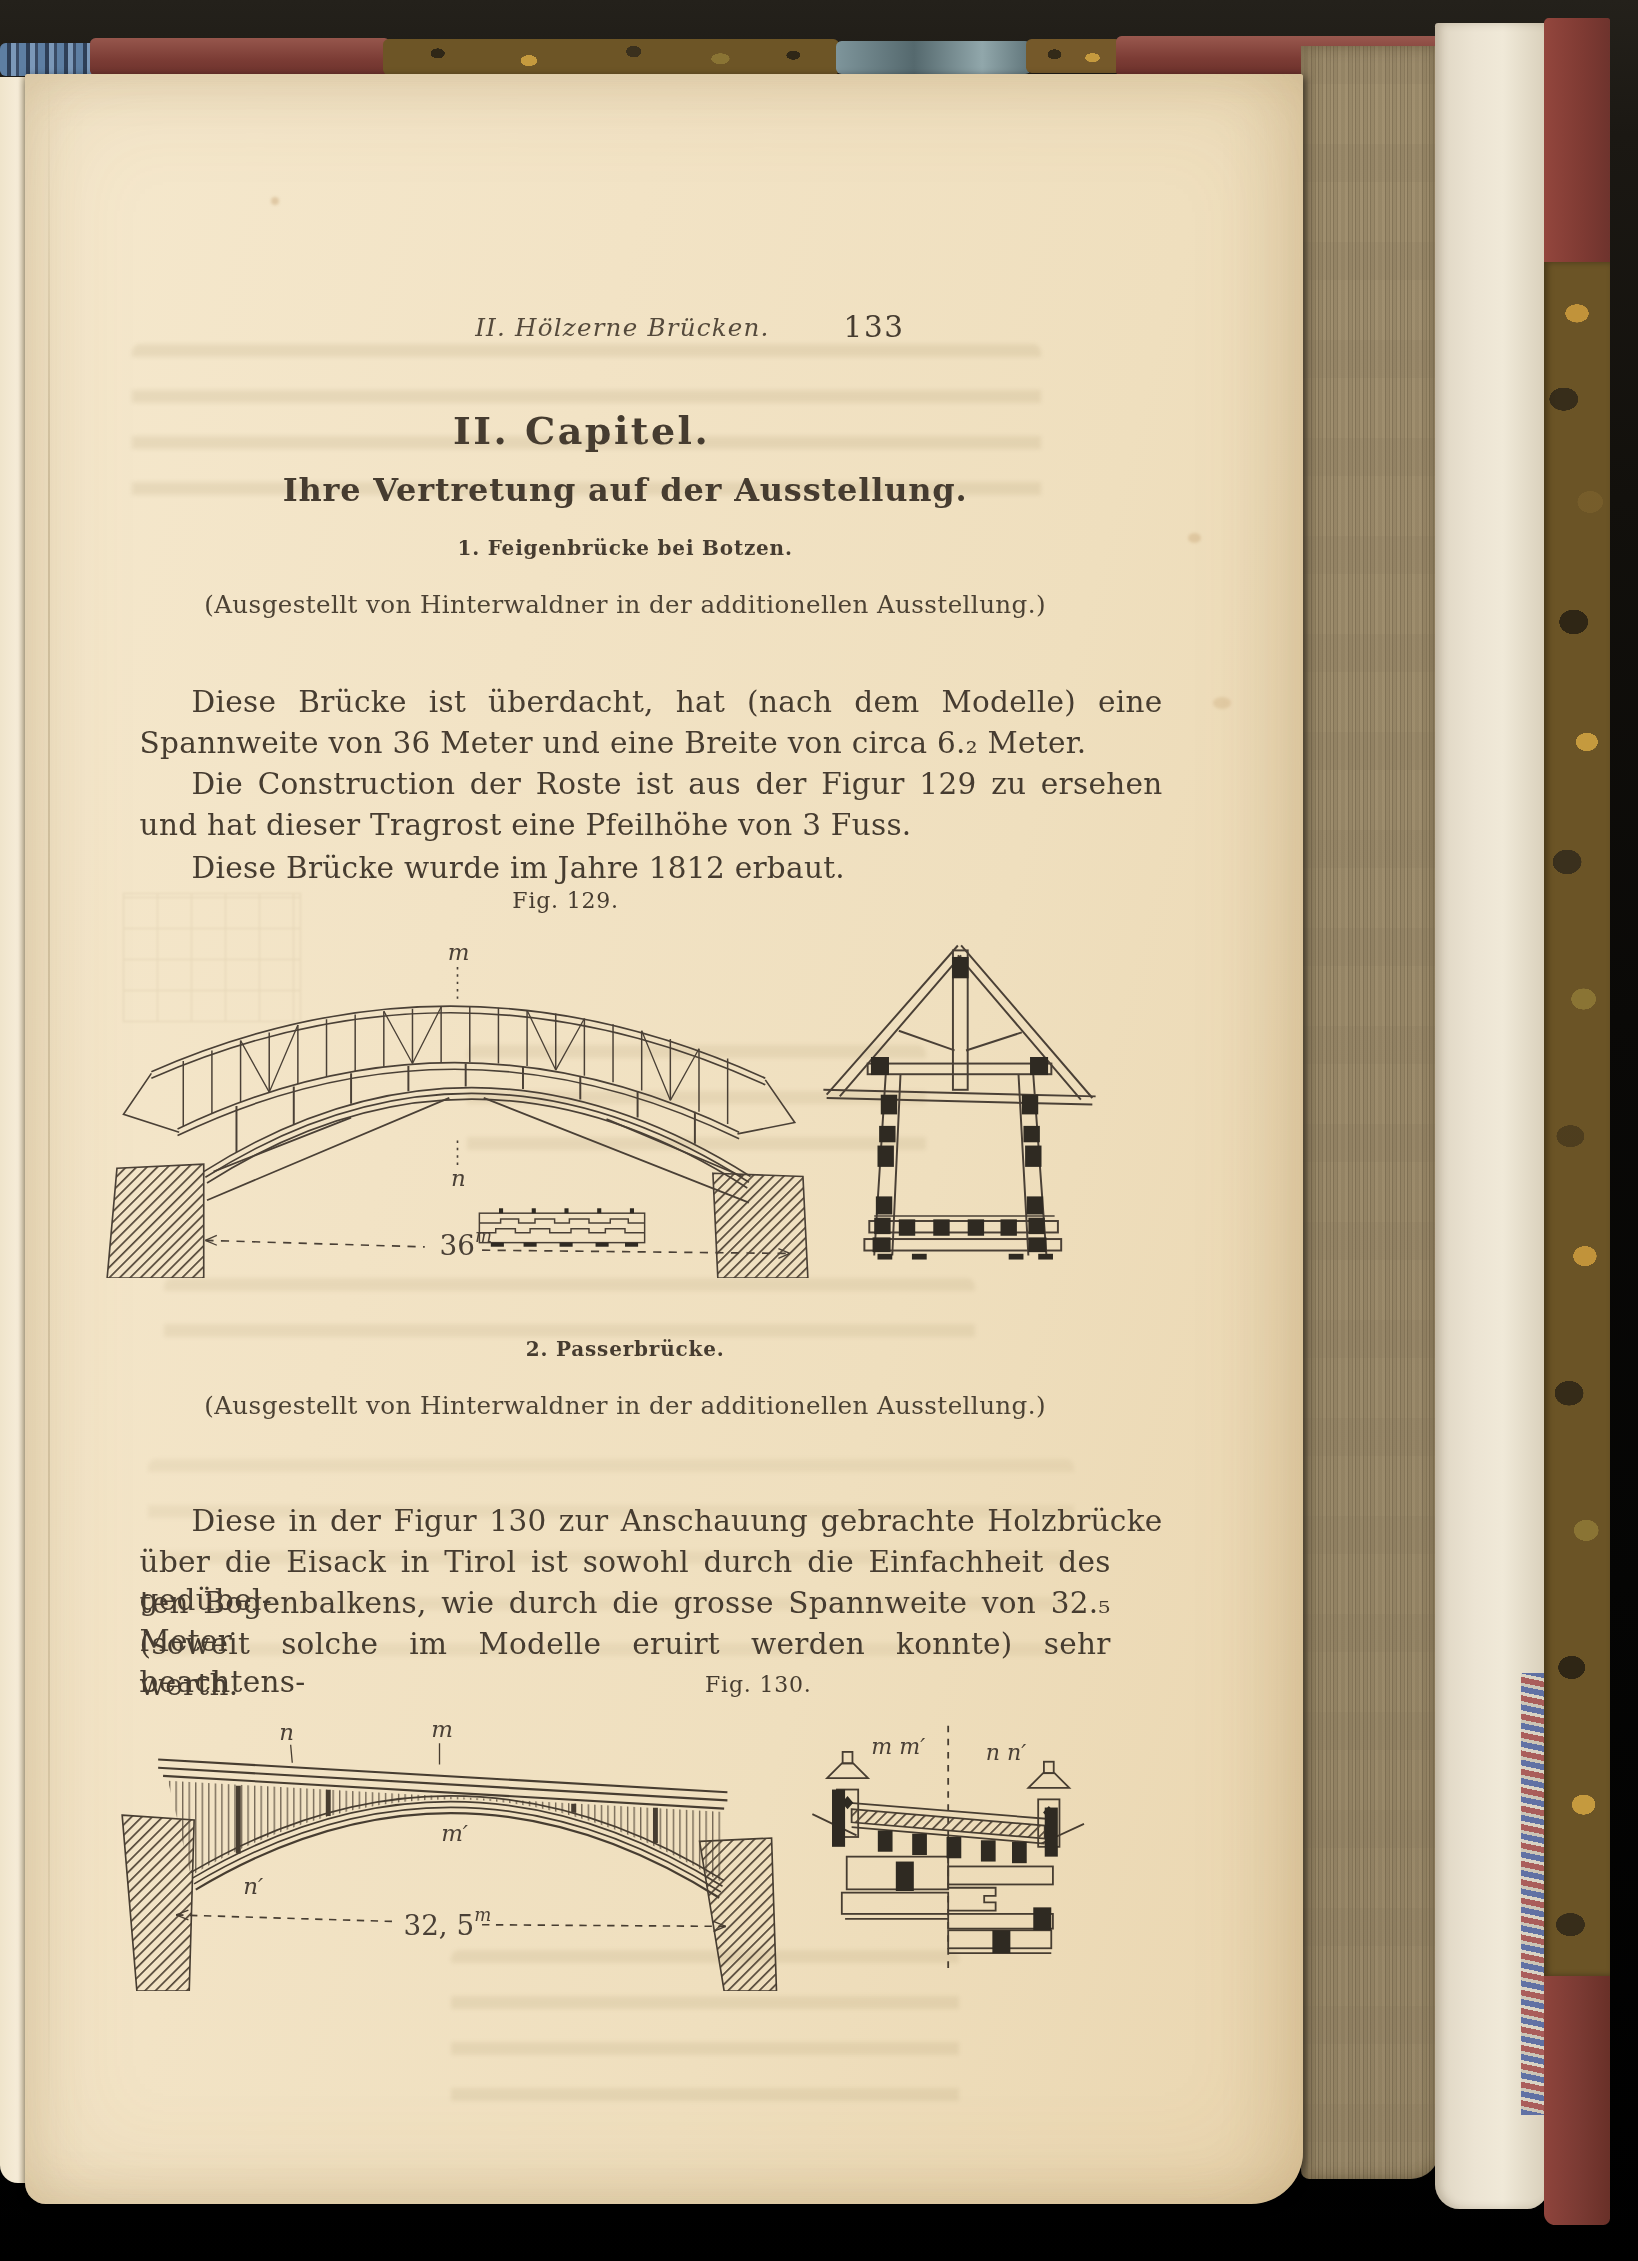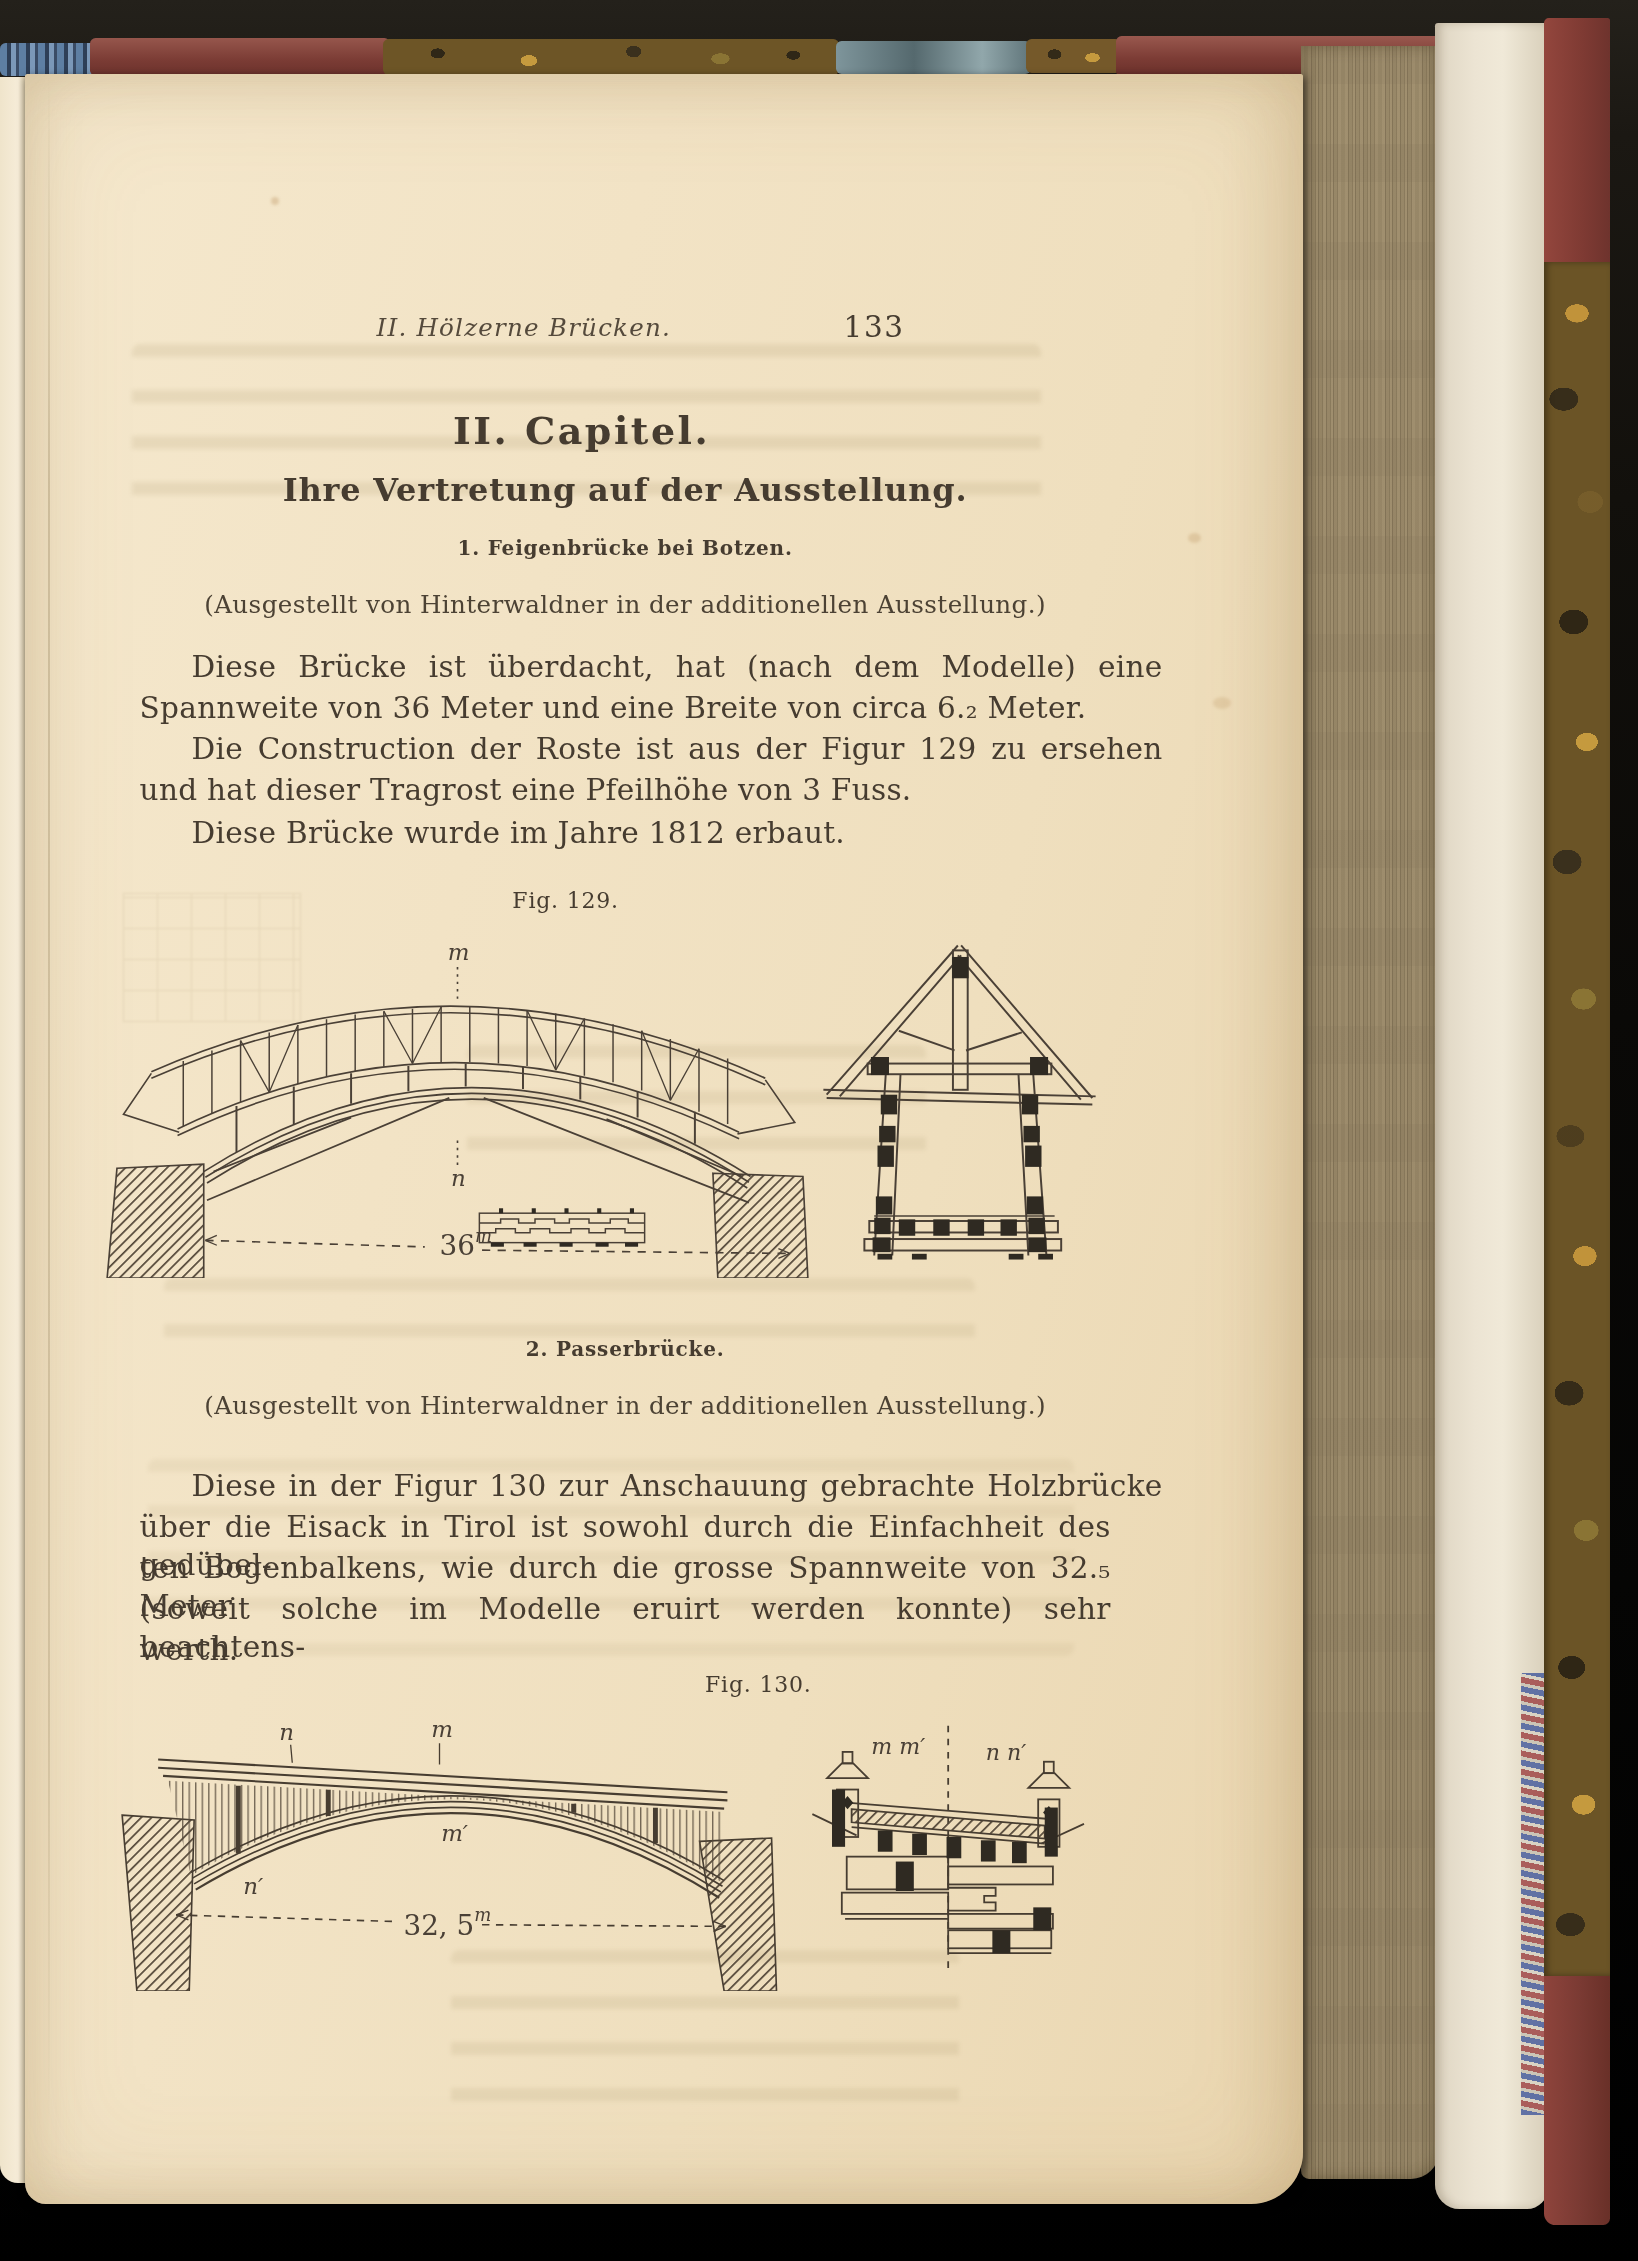--- a/index.html
+++ b/index.html
@@ -60,24 +60,24 @@
     background:linear-gradient(90deg,#8e443c,#7a3a33 55%,#693028);}
   
   .gutterpage{position:absolute;left:0;top:77px;width:26px;height:2106px;background:linear-gradient(90deg,#efe4cb,#f6ecd8 70%,#dccdaa);border-radius:0 0 0 18px;}
   .page{position:absolute;left:24.6px;top:74px;width:1278px;height:2130px;border-radius:2.5px 2.5px 52px 21px;
     background:linear-gradient(105deg,#f5e8cd 0%,#f2e3c5 35%,#efdfbe 65%,#ead6b0 100%);
     box-shadow:inset 0 0 115px rgba(150,115,55,.16), inset -28px 0 57px rgba(140,105,50,.14),
       inset 21px 0 41px rgba(150,115,55,.10), 1.6px 3.3px 8.2px rgba(0,0,0,.6);
     color:#463c30;}
   .page:before{content:"";position:absolute;left:23px;top:0;width:2.5px;height:96%;
     background:linear-gradient(180deg,transparent,rgba(120,95,55,.25) 20%,rgba(120,95,55,.2) 80%,transparent);}
-  .textline{position:absolute;left:115px;width:971px;font-size:29.5px;line-height:38px;letter-spacing:0.3px;}
+  .textline{position:absolute;left:115px;width:971px;font-size:29.5px;line-height:38px;letter-spacing:0.3px;margin-top:35px;}
   .just{text-align:justify;text-align-last:justify;}
   .ind{padding-left:52px;}
-  .running-head{position:absolute;left:352px;top:239px;width:393px;text-align:left;
+  .running-head{position:absolute;left:352px;top:239px;width:393px;text-align:right;
     font-style:italic;font-size:24.6px;letter-spacing:1.2px;color:#554a3c;}
   .pageno{position:absolute;left:819px;top:236px;width:90px;font-size:29.5px;letter-spacing:1.6px;}
   .h-capitel{position:absolute;left:311px;top:334px;width:492px;text-align:center;font-weight:bold;font-size:38px;letter-spacing:2.5px;}
   .h-vertretung{position:absolute;left:115px;top:397px;width:971px;text-align:center;font-weight:bold;font-size:32px;letter-spacing:0.8px;}
   .h-sec{position:absolute;left:115px;width:971px;text-align:center;font-weight:bold;font-size:20px;letter-spacing:0.8px;}
   .note{position:absolute;left:115px;width:971px;text-align:center;font-size:24.6px;letter-spacing:0.4px;color:#4c4234;}
   .figcap{position:absolute;font-size:22px;letter-spacing:0.8px;}
   
   .smudge{position:absolute;filter:blur(2px);opacity:.12;border-radius:8.2px;
     background:repeating-linear-gradient(180deg,#8d7848 0 13px,transparent 13px 46px);}

